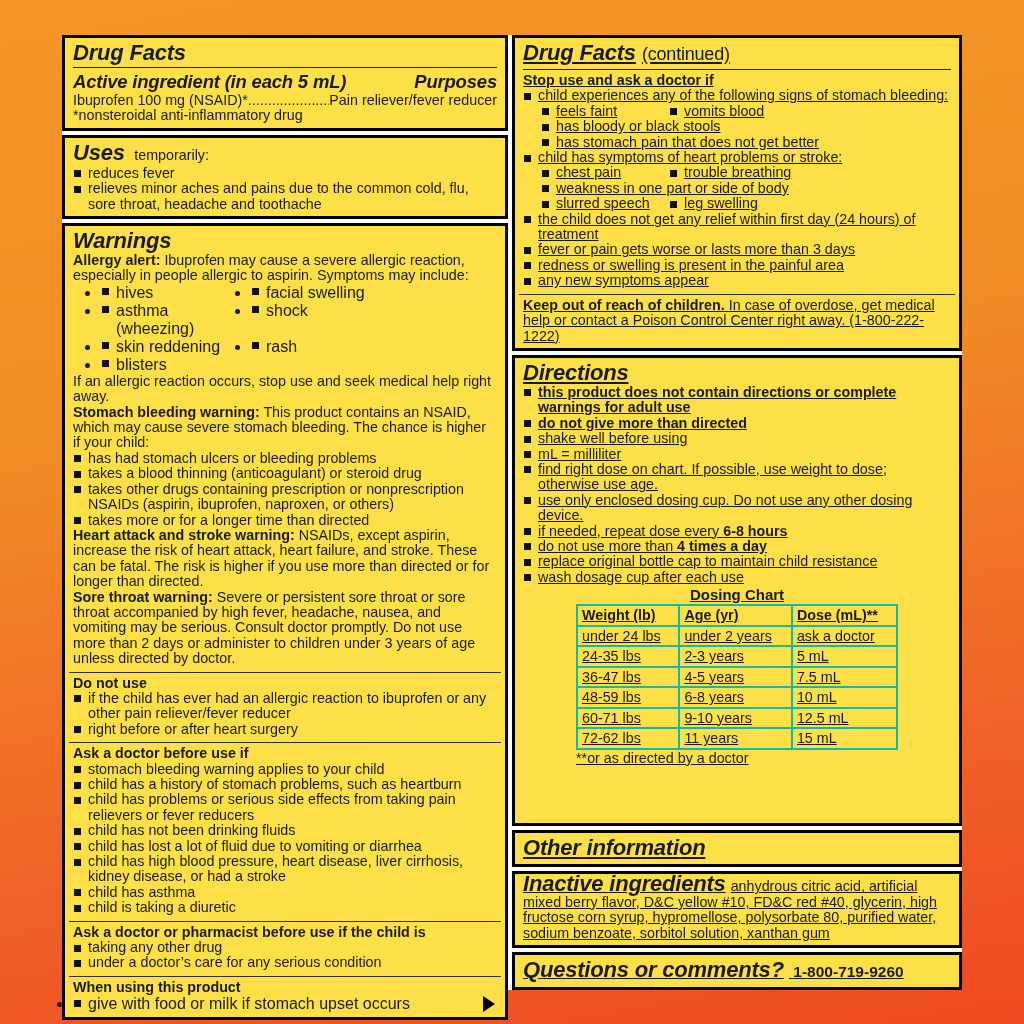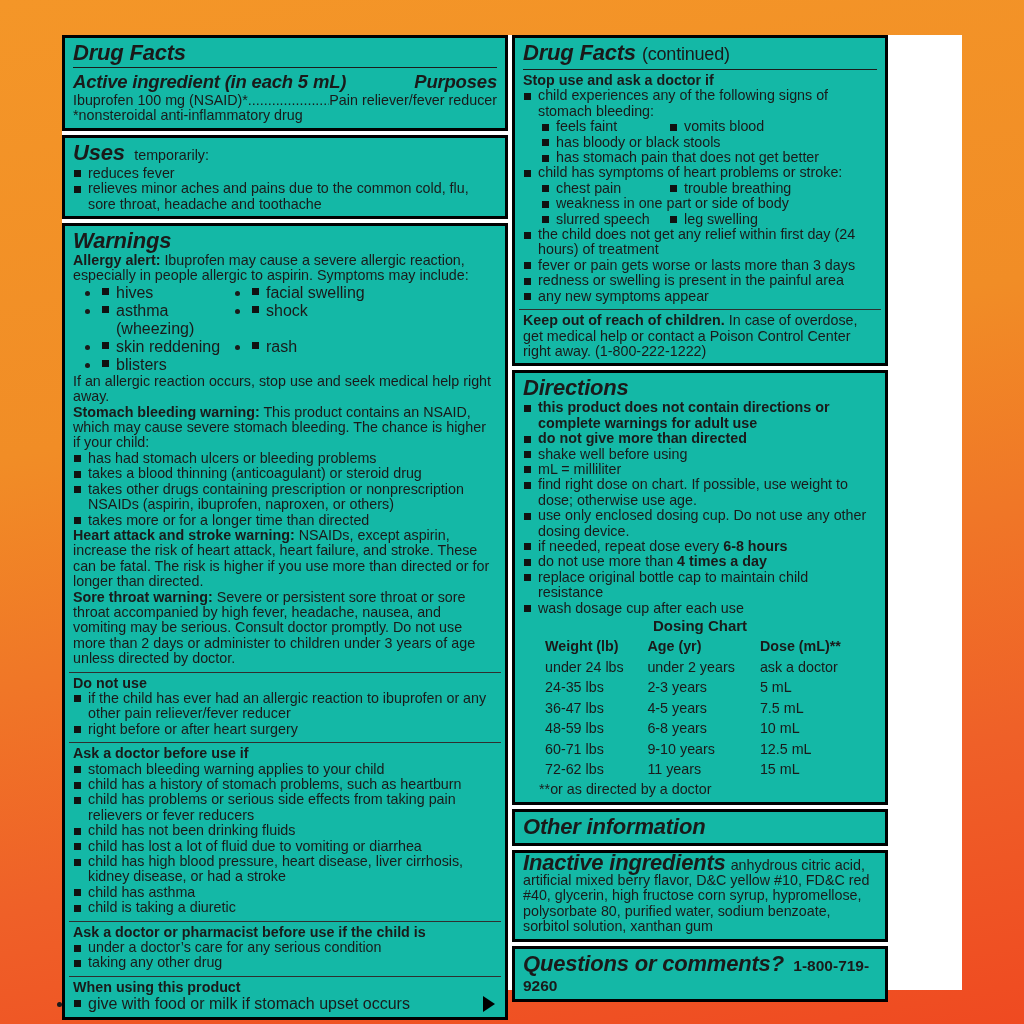--- a/index.html
+++ b/index.html
@@ -4,22 +4,22 @@
 <style>
   html,body{margin:0;padding:0;width:1024px;height:1024px;overflow:hidden;}
   body{
     font-family:"Liberation Sans","DejaVu Sans",sans-serif;
     background:linear-gradient(170deg,#F49628 0%,#F18D26 38%,#EF6028 76%,#EF4A21 100%);
     color:#1a1a1a;
   }
   .label{position:absolute;left:62px;top:35px;width:900px;height:955px;background:#ffffff;display:flex;gap:4px;}
   .col{display:flex;flex-direction:column;gap:4px;min-width:0;}
   .col-left{width:446px;}
-  .col-right{width:376px;}
-  .box{border:3px solid #000;background:#14b8a6;padding:2px 8px 4px 8px;box-sizing:border-box;}
+  .col-right{width:450px;text-decoration:underline;}
+  .box{border:3px solid #000;background:#fde047;padding:2px 8px 4px 8px;box-sizing:border-box;}
   .grow{flex:1 1 auto;}
   .h1{font-size:22px;font-weight:bold;font-style:italic;line-height:25px;letter-spacing:-0.2px;}
   .h1-inline{display:inline;font-size:22px;font-weight:bold;font-style:italic;letter-spacing:-0.2px;margin-right:5px;}
   .suffix{font-size:18px;font-weight:normal;font-style:normal;margin-left:6px;}
   .h2{font-size:18.5px;font-weight:bold;font-style:italic;letter-spacing:-0.2px;}
   .rule{border-top:1.6px solid #1c1c1c;margin:2px 0 3px 0;}
   .divider{border-top:1.6px solid #2f2f2f;margin:5px -4px 3px -4px;}
   .body, p, ul{font-size:14.3px;line-height:15.4px;margin:0;padding:0;}
   p{margin:0;}
   .bd{font-weight:bold;}
@@ -115,22 +115,22 @@
         <li>child has not been drinking fluids</li>
         <li>child has lost a lot of fluid due to vomiting or diarrhea</li>
         <li>child has high blood pressure, heart disease, liver cirrhosis, kidney disease, or had a stroke</li>
         <li>child has asthma</li>
         <li>child is taking a diuretic</li>
       </ul>
 
       <div class="divider"></div>
       <div class="body bd">Ask a doctor or pharmacist before use if the child is</div>
       <ul>
+        <li>taking any other drug</li>
         <li>under a doctor’s care for any serious condition</li>
-        <li>taking any other drug</li>
       </ul>
 
       <div class="divider"></div>
       <div class="body bd">When using this product</div>
       <div class="when-row">
         <li>give with food or milk if stomach upset occurs</li>
         <span class="arrow"></span>
       </div>
     </div>
   </div>

